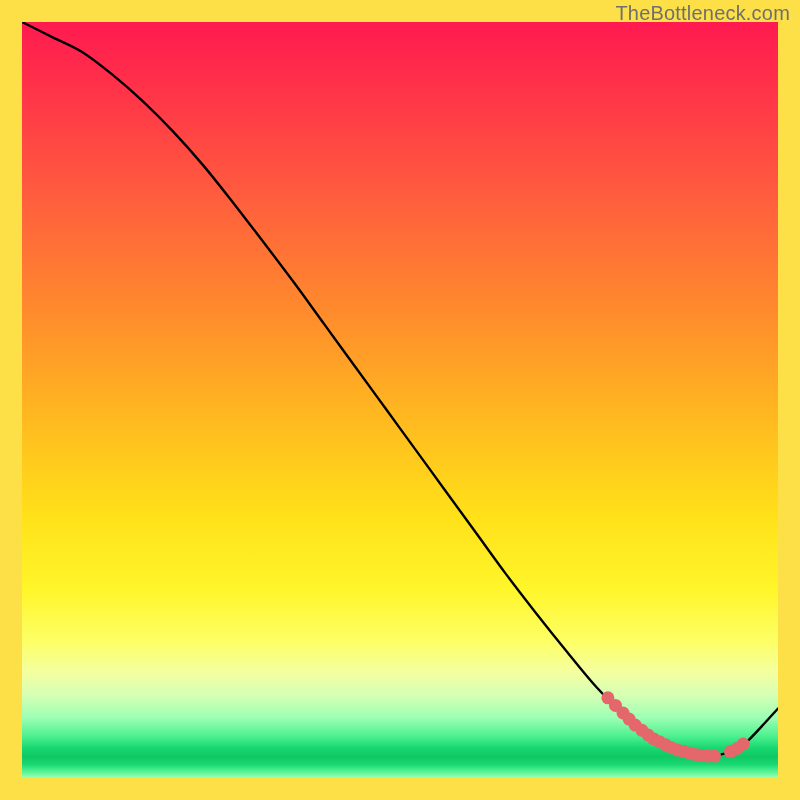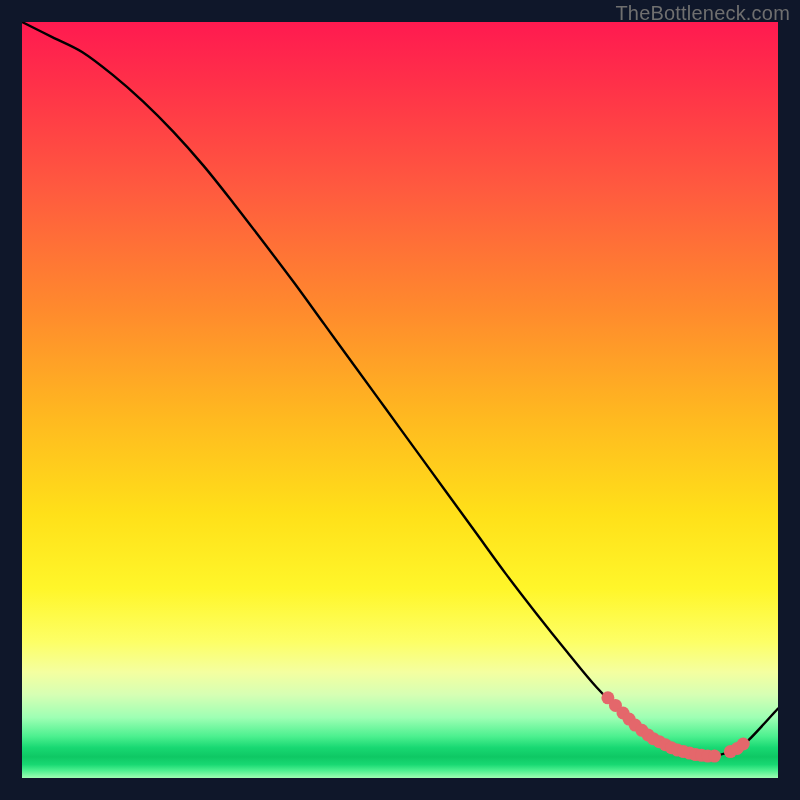--- a/index.html
+++ b/index.html
@@ -8,21 +8,21 @@
     width: 800px;
     height: 800px;
     background: #000;
     overflow: hidden;
     font-family: Arial, Helvetica, sans-serif;
   }
   .stage {
     position: relative;
     width: 800px;
     height: 800px;
-    background: #0f172a;
+    background: #fde047;
   }
   .plot {
     position: absolute;
     left: 22px;
     top: 22px;
     width: 756px;
     height: 756px;
   }
   .gradient {
     position: absolute;

